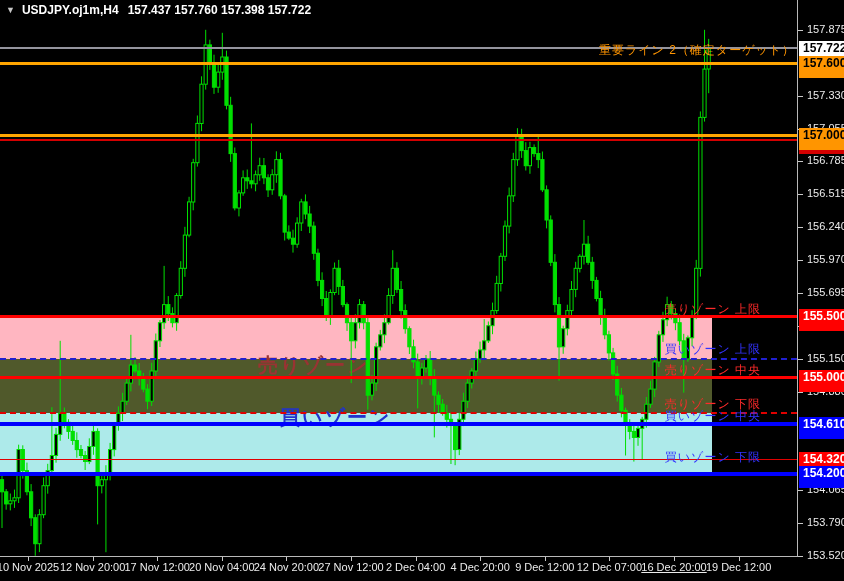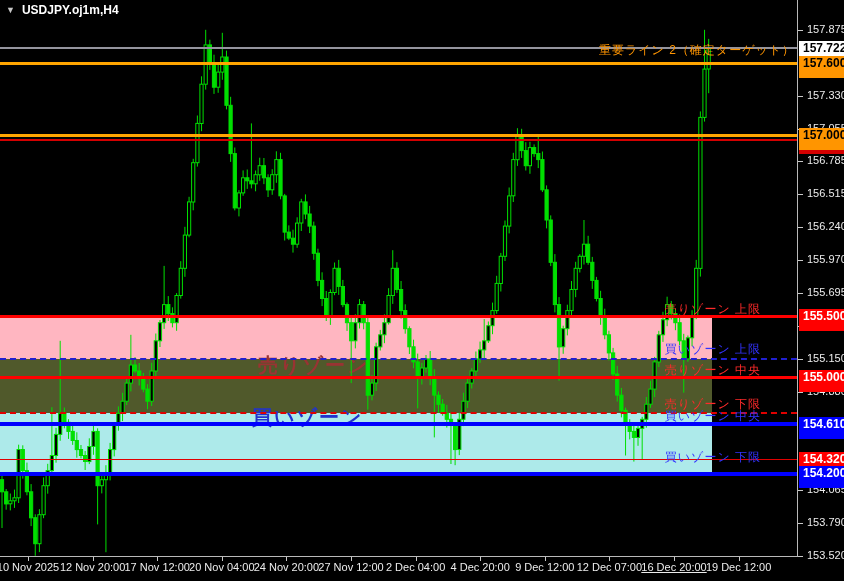--- a/index.html
+++ b/index.html
@@ -23,27 +23,28 @@
   .xlab{position:absolute;top:561px;transform:translateX(-50%);color:#ECECEC;font-size:11px;white-space:nowrap;}
   .xtick{position:absolute;top:557px;width:1px;height:4px;background:#C8C8C8;}
 </style>
 </head>
 <body>
 
 <div class="stage">
   <div class="titlebar">
     <span class="tri">▼</span>
     <span>USDJPY.oj1m,H4</span>
+    <span class="quotes">157.437 157.760 157.398 157.722</span>
   </div>
   <div class="plot" id="plot">
       <div class="zone" style="top: 316.655px; height: 42.2717px; background: rgb(255, 182, 193);"></div>
       <div class="zone" style="top: 358.927px; height: 54.3493px; background: rgb(80, 89, 43);"></div>
       <div class="zone" style="top: 413.276px; height: 60.3881px; background: rgb(173, 234, 234);"></div>
       <div class="watermark" style="left: 258px; top: 351.966px; color: rgb(153, 51, 51); text-align: center;">売りゾーン</div>
-      <div class="watermark" style="left: 252px; top: 403.9px; color: rgb(34, 51, 204);">買いゾーン</div>
+      <div class="watermark" style="left: 280px; top: 403.9px; color: rgb(34, 51, 204);">買いゾーン</div>
       <svg width="797" height="556" class="candles">
         <line x1="2" x2="2" y1="473.6" y2="528.0" stroke="#00DF00" stroke-width="1"></line>
         <rect x="0.4" width="3.2" y="479.7" height="12.1" stroke="#00DF00" stroke-width="1" fill="#00DF00"></rect>
         <line x1="6.157" x2="6.157" y1="489.0" y2="509.7" stroke="#00DF00" stroke-width="1"></line>
         <rect x="4.6" width="3.2" y="491.8" height="12.1" stroke="#00DF00" stroke-width="1" fill="#00DF00"></rect>
         <line x1="10.314" x2="10.314" y1="493.5" y2="510.4" stroke="#00DF00" stroke-width="1"></line>
         <rect x="8.7" width="3.2" y="500.8" height="3.0" stroke="#00DF00" stroke-width="1" fill="#000000"></rect>
         <line x1="14.471" x2="14.471" y1="489.6" y2="507.9" stroke="#00DF00" stroke-width="1"></line>
         <rect x="12.9" width="3.2" y="497.8" height="3.0" stroke="#00DF00" stroke-width="1" fill="#000000"></rect>
         <line x1="18.628" x2="18.628" y1="444.7" y2="503.0" stroke="#00DF00" stroke-width="1"></line>

